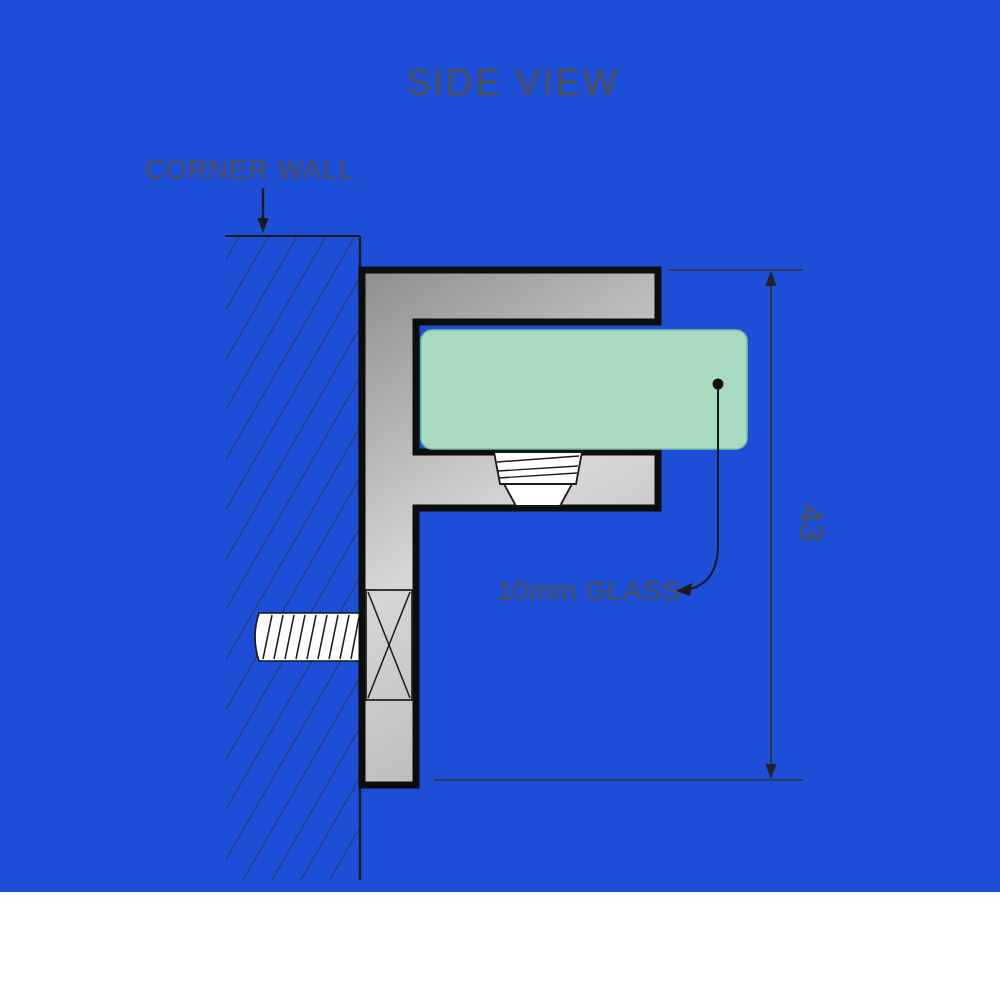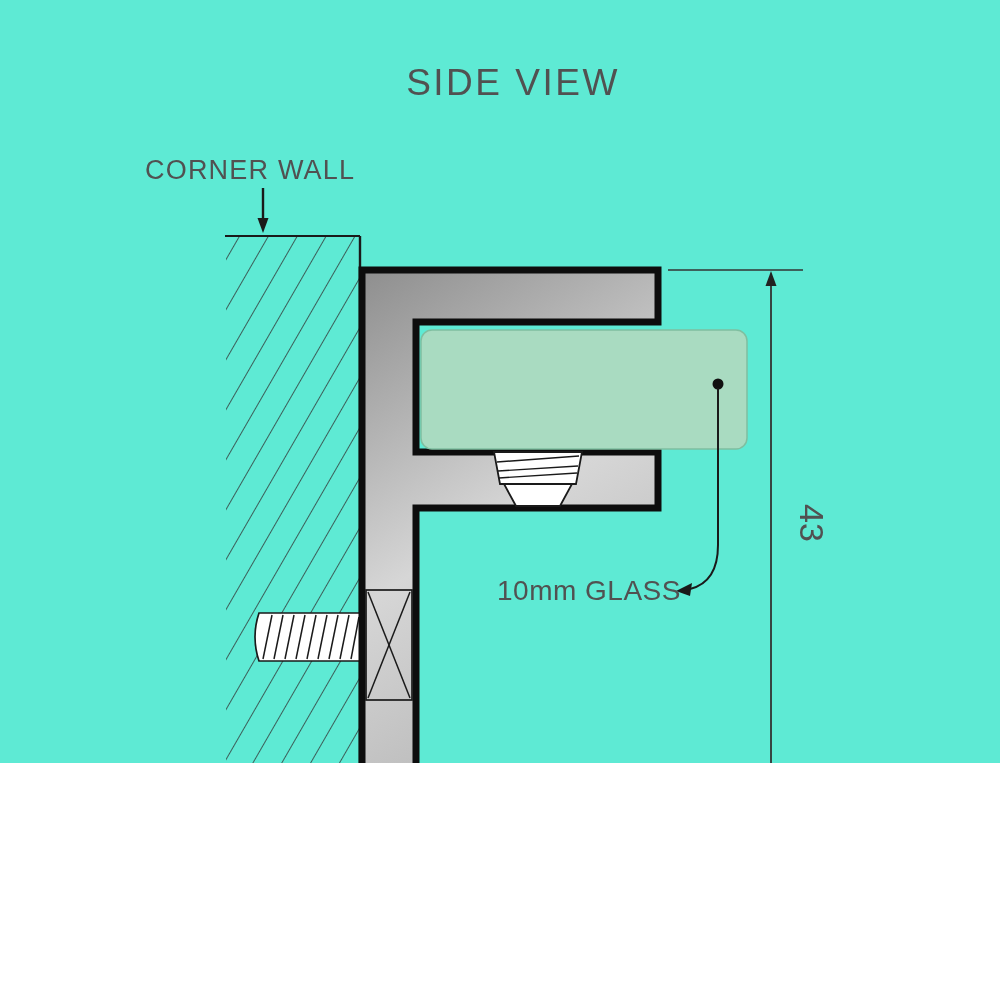--- a/index.html
+++ b/index.html
@@ -5,23 +5,23 @@
   html, body {
     margin: 0;
     padding: 0;
     background: #ffffff;
     width: 1000px;
     height: 1000px;
   }
   .stage {
     position: relative;
     width: 1000px;
-    height: 763px;
+    height: 892px;
     font-family: "Liberation Sans", sans-serif;
-    background: #5eead4;
+    background: #1d4ed8;
     overflow: hidden;
   }
   svg text {
     font-family: "Liberation Sans", "DejaVu Sans", sans-serif;
   }
 </style>
 </head>
 <body>
 
 <div class="stage">

